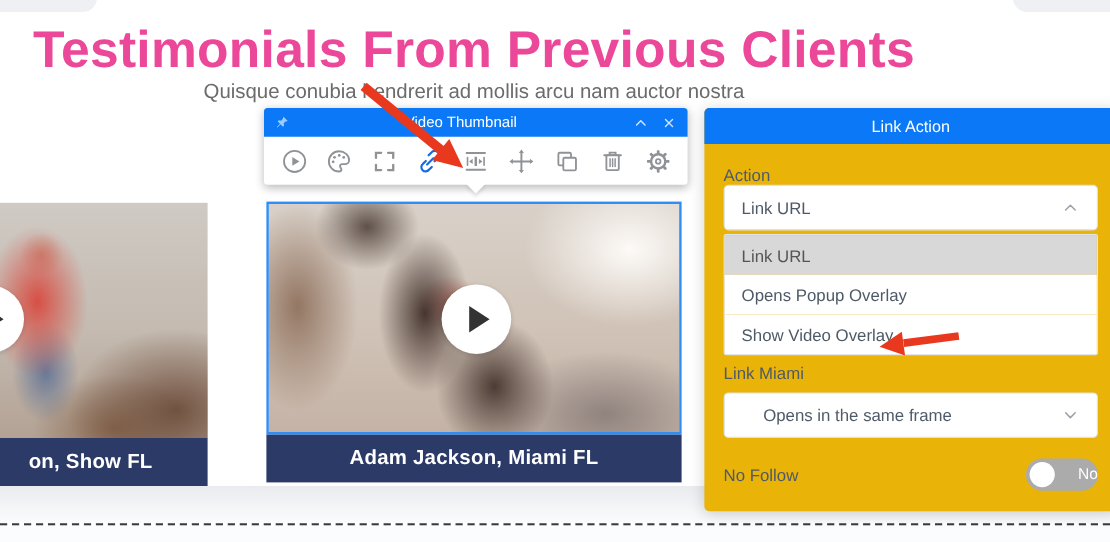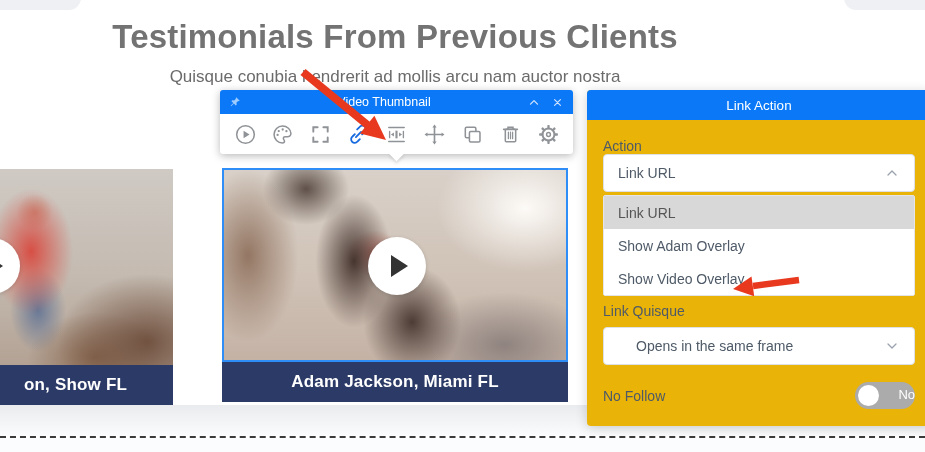--- a/index.html
+++ b/index.html
@@ -7,21 +7,21 @@
   body { font-family:"Liberation Sans", sans-serif; background:#fff; overflow:hidden; }
   #stage { position:relative; width:925px; height:452px; background:#fff; overflow:hidden; }
 
   
   .corner-blob { position:absolute; height:24px; width:115px; background:#eef0f3; border-radius:12px; top:-14px; }
   .corner-blob.left { left:-34px; }
   .corner-blob.right { left:844px; }
 
   
   .page-heading { position:absolute; left:0; top:18px; width:790px; text-align:center;
-    font-size:33px; font-weight:700; color:#737373; letter-spacing:.2px; }
+    font-size:43px; font-weight:700; color:#ec4899; letter-spacing:.2px; }
   .page-subheading { position:absolute; left:0; top:67px; width:790px; text-align:center;
     font-size:17px; color:#6b6b6b; }
 
   
   .fade-band { position:absolute; left:0; top:405px; width:925px; height:31px;
     background:linear-gradient(#e9ebee, #fbfcfd); }
   .section-divider { position:absolute; left:0; top:436px; width:925px; height:0;
     border-top:2px dashed #3b3b3b; }
   .below-divider { position:absolute; left:0; top:438px; width:925px; height:14px; background:#fbfcfe; }
 
@@ -247,24 +247,24 @@
         <span>Link URL</span>
         <span class="spacer"></span>
         <span style="display:flex;">
           <svg width="16" height="16" viewBox="0 0 20 20">
               <polyline points="5,12.5 10,7.5 15,12.5" fill="none" stroke="#9aa2ab" stroke-width="1.6" stroke-linecap="round" stroke-linejoin="round"></polyline>
             </svg>
         </span>
       </div>
       <div class="lp-options">
         <div class="lp-option selected">Link URL</div>
-        <div class="lp-option">Show Adam Overlay</div>
+        <div class="lp-option">Opens Popup Overlay</div>
         <div class="lp-option">Show Video Overlay</div>
       </div>
-      <div class="lp-label" style="margin-bottom:8px;">Link Quisque</div>
+      <div class="lp-label" style="margin-bottom:8px;">Link Miami</div>
       <div class="lp-select mt6">
         <span>Opens in the same frame</span>
         <span class="spacer"></span>
         <span style="display:flex;">
           <svg width="16" height="16" viewBox="0 0 20 20">
               <polyline points="5,7.5 10,12.5 15,7.5" fill="none" stroke="#9aa2ab" stroke-width="1.6" stroke-linecap="round" stroke-linejoin="round"></polyline>
             </svg>
         </span>
       </div>
       <div class="lp-row">

